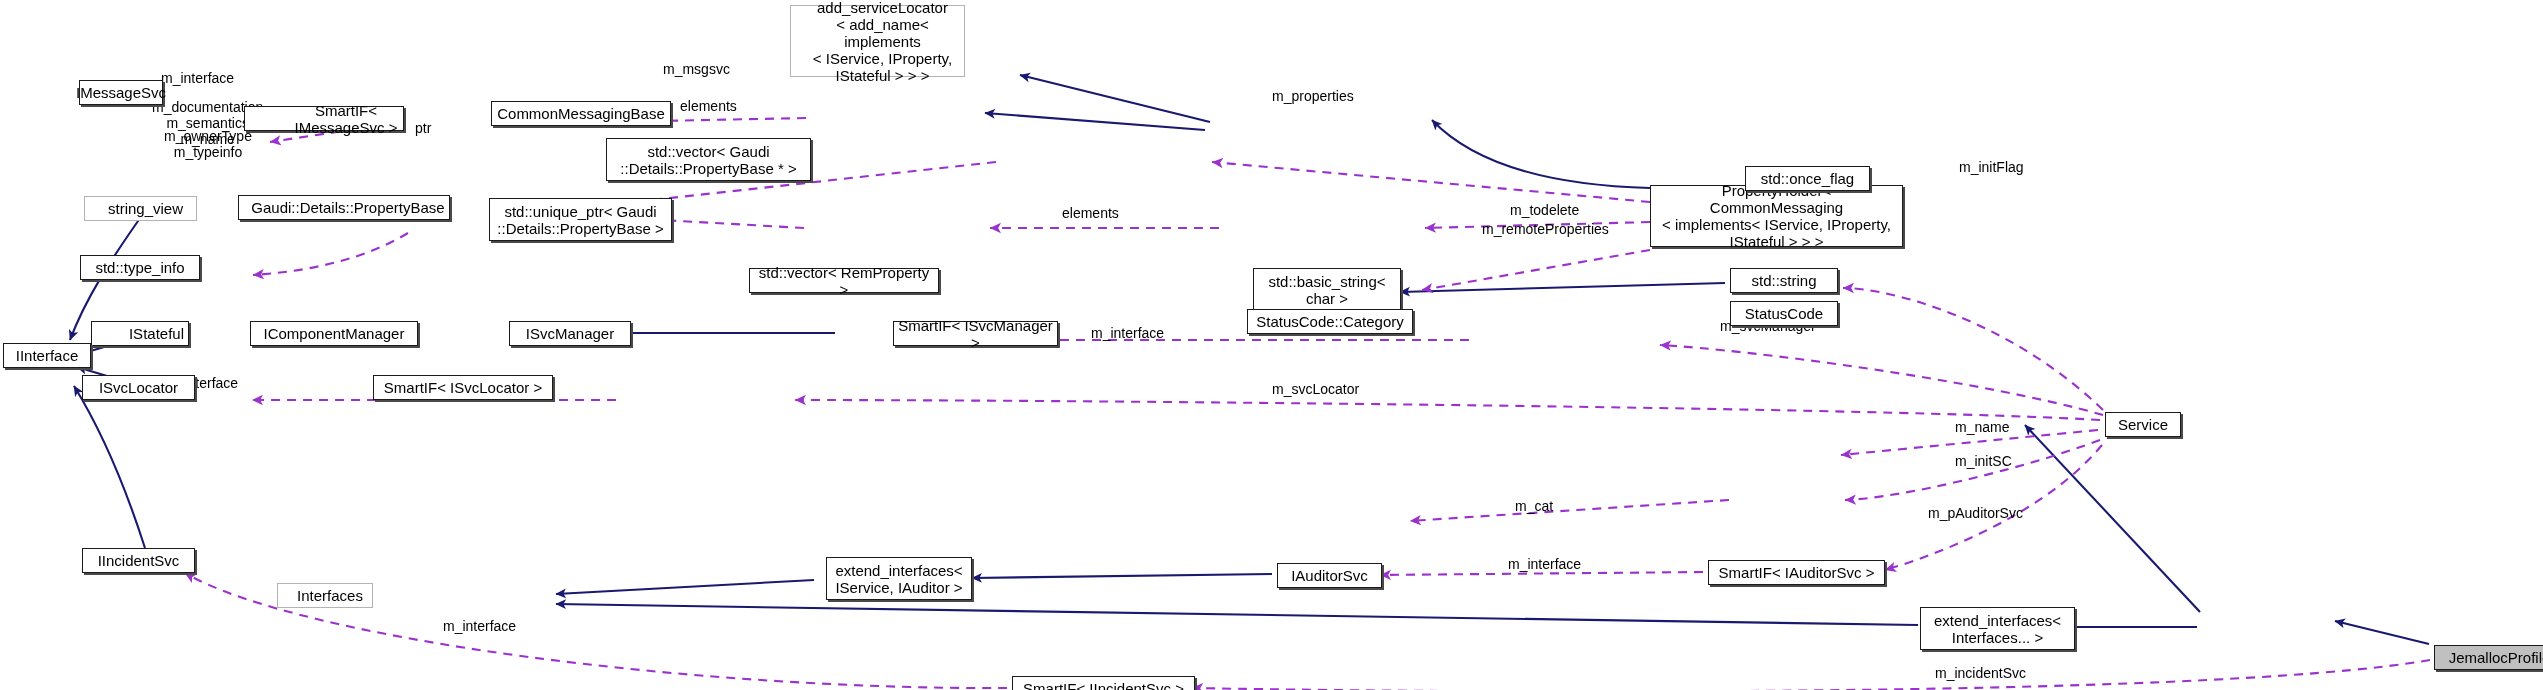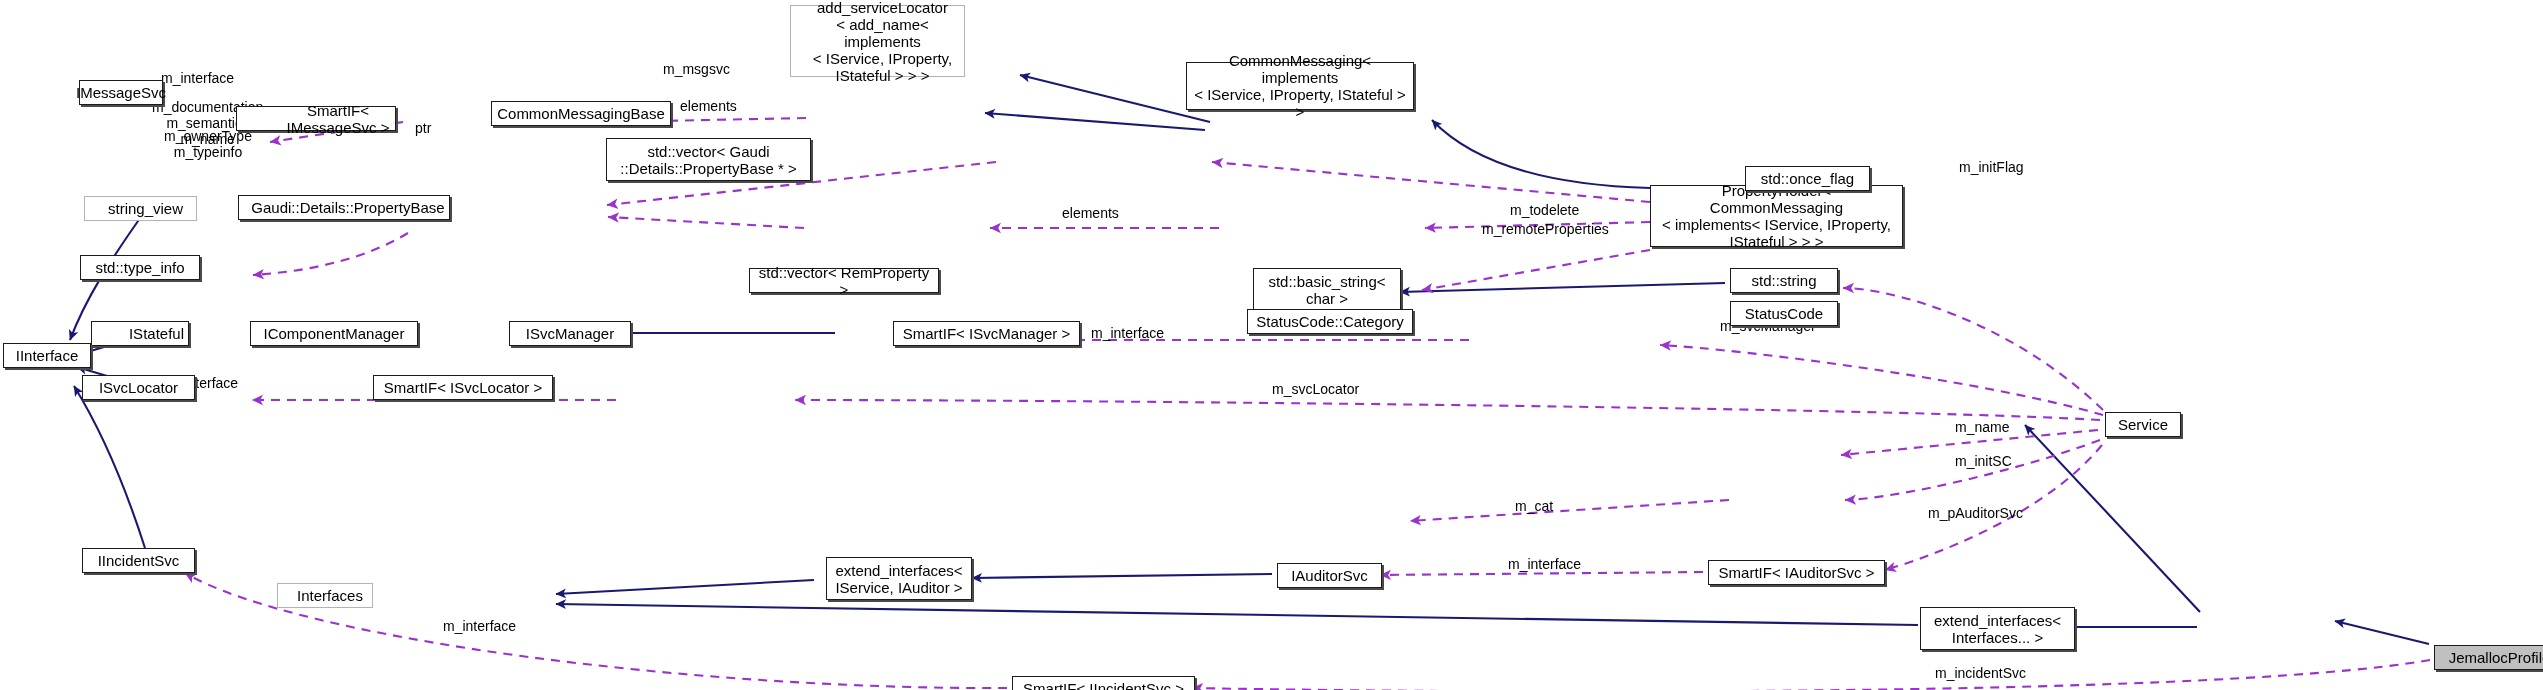--- a/index.html
+++ b/index.html
@@ -155,55 +155,55 @@
 
       <path d="M1007,688 C700,690 300,640 185,573"></path>
     </g>
   </svg>
 
   <div class="node lite" style="left:790px;top:5px;width:175px;height:72px;"><span>add_serviceLocator
 &lt; add_name&lt; implements
 &lt; IService, IProperty,
      IStateful &gt; &gt; &gt;</span></div>
 
-  <div class="node cls" style="left:1186px;top:62px;width:228px;height:48px;"><span>CommonMessaging&lt; implements
-&lt; IService, IProperty, IStateful &gt; &gt;</span></div>
 
   <div class="node cls" style="left:79px;top:80px;width:84px;height:25px;"><span>IMessageSvc</span></div>
 
-  <div class="node cls" style="left:236px;top:106px;width:160px;height:25px;padding-left:48px;"><span>SmartIF&lt; IMessageSvc &gt;</span></div>
+  <div class="node cls" style="left:244px;top:106px;width:160px;height:25px;padding-left:48px;"><span>SmartIF&lt; IMessageSvc &gt;</span></div>
 
   <div class="node cls" style="left:491px;top:101px;width:180px;height:25px;"><span>CommonMessagingBase</span></div>
 
   <div class="node cls" style="left:606px;top:138px;width:205px;height:43px;"><span>std::vector&lt; Gaudi
 ::Details::PropertyBase * &gt;</span></div>
 
   <div class="node lite" style="left:84px;top:196px;width:113px;height:25px;"><span>string_view</span></div>
 
   <div class="node cls" style="left:238px;top:195px;width:212px;height:25px;padding-left:12px;"><span>Gaudi::Details::PropertyBase</span></div>
 
+  <div class="node cls" style="left:489px;top:198px;width:183px;height:43px;"><span>std::unique_ptr&lt; Gaudi
+::Details::PropertyBase &gt;</span></div>
 
 
   <div class="node cls" style="left:1650px;top:185px;width:253px;height:62px;"><span>PropertyHolder&lt; CommonMessaging
 &lt; implements&lt; IService, IProperty,
 IStateful &gt; &gt; &gt;</span></div>
 
   <div class="node cls" style="left:80px;top:255px;width:120px;height:25px;"><span>std::type_info</span></div>
 
   <div class="node cls" style="left:749px;top:268px;width:190px;height:25px;"><span>std::vector&lt; RemProperty &gt;</span></div>
 
   <div class="node cls" style="left:1745px;top:166px;width:125px;height:25px;"><span>std::once_flag</span></div>
 
   <div class="node cls" style="left:91px;top:321px;width:98px;height:25px;justify-content:flex-end;"><span>IStateful</span></div>
 
   <div class="node cls" style="left:250px;top:321px;width:168px;height:25px;"><span>IComponentManager</span></div>
 
   <div class="node cls" style="left:509px;top:321px;width:122px;height:25px;"><span>ISvcManager</span></div>
 
-  <div class="node cls" style="left:893px;top:321px;width:187px;height:25px;"><span>SmartIF&lt; ISvcManager &gt;</span></div>
+  <div class="node cls" style="left:893px;top:321px;width:165px;height:25px;"><span>SmartIF&lt; ISvcManager &gt;</span></div>
 
   <div class="node cls" style="left:3px;top:343px;width:88px;height:25px;"><span>IInterface</span></div>
 
   <div class="node cls" style="left:82px;top:375px;width:113px;height:25px;"><span>ISvcLocator</span></div>
 
   <div class="node cls" style="left:373px;top:375px;width:180px;height:25px;"><span>SmartIF&lt; ISvcLocator &gt;</span></div>
 
   <div class="node cls" style="left:2105px;top:412px;width:76px;height:25px;"><span>Service</span></div>
 
   <div class="node cls" style="left:1253px;top:268px;width:148px;height:43px;"><span>std::basic_string&lt;

